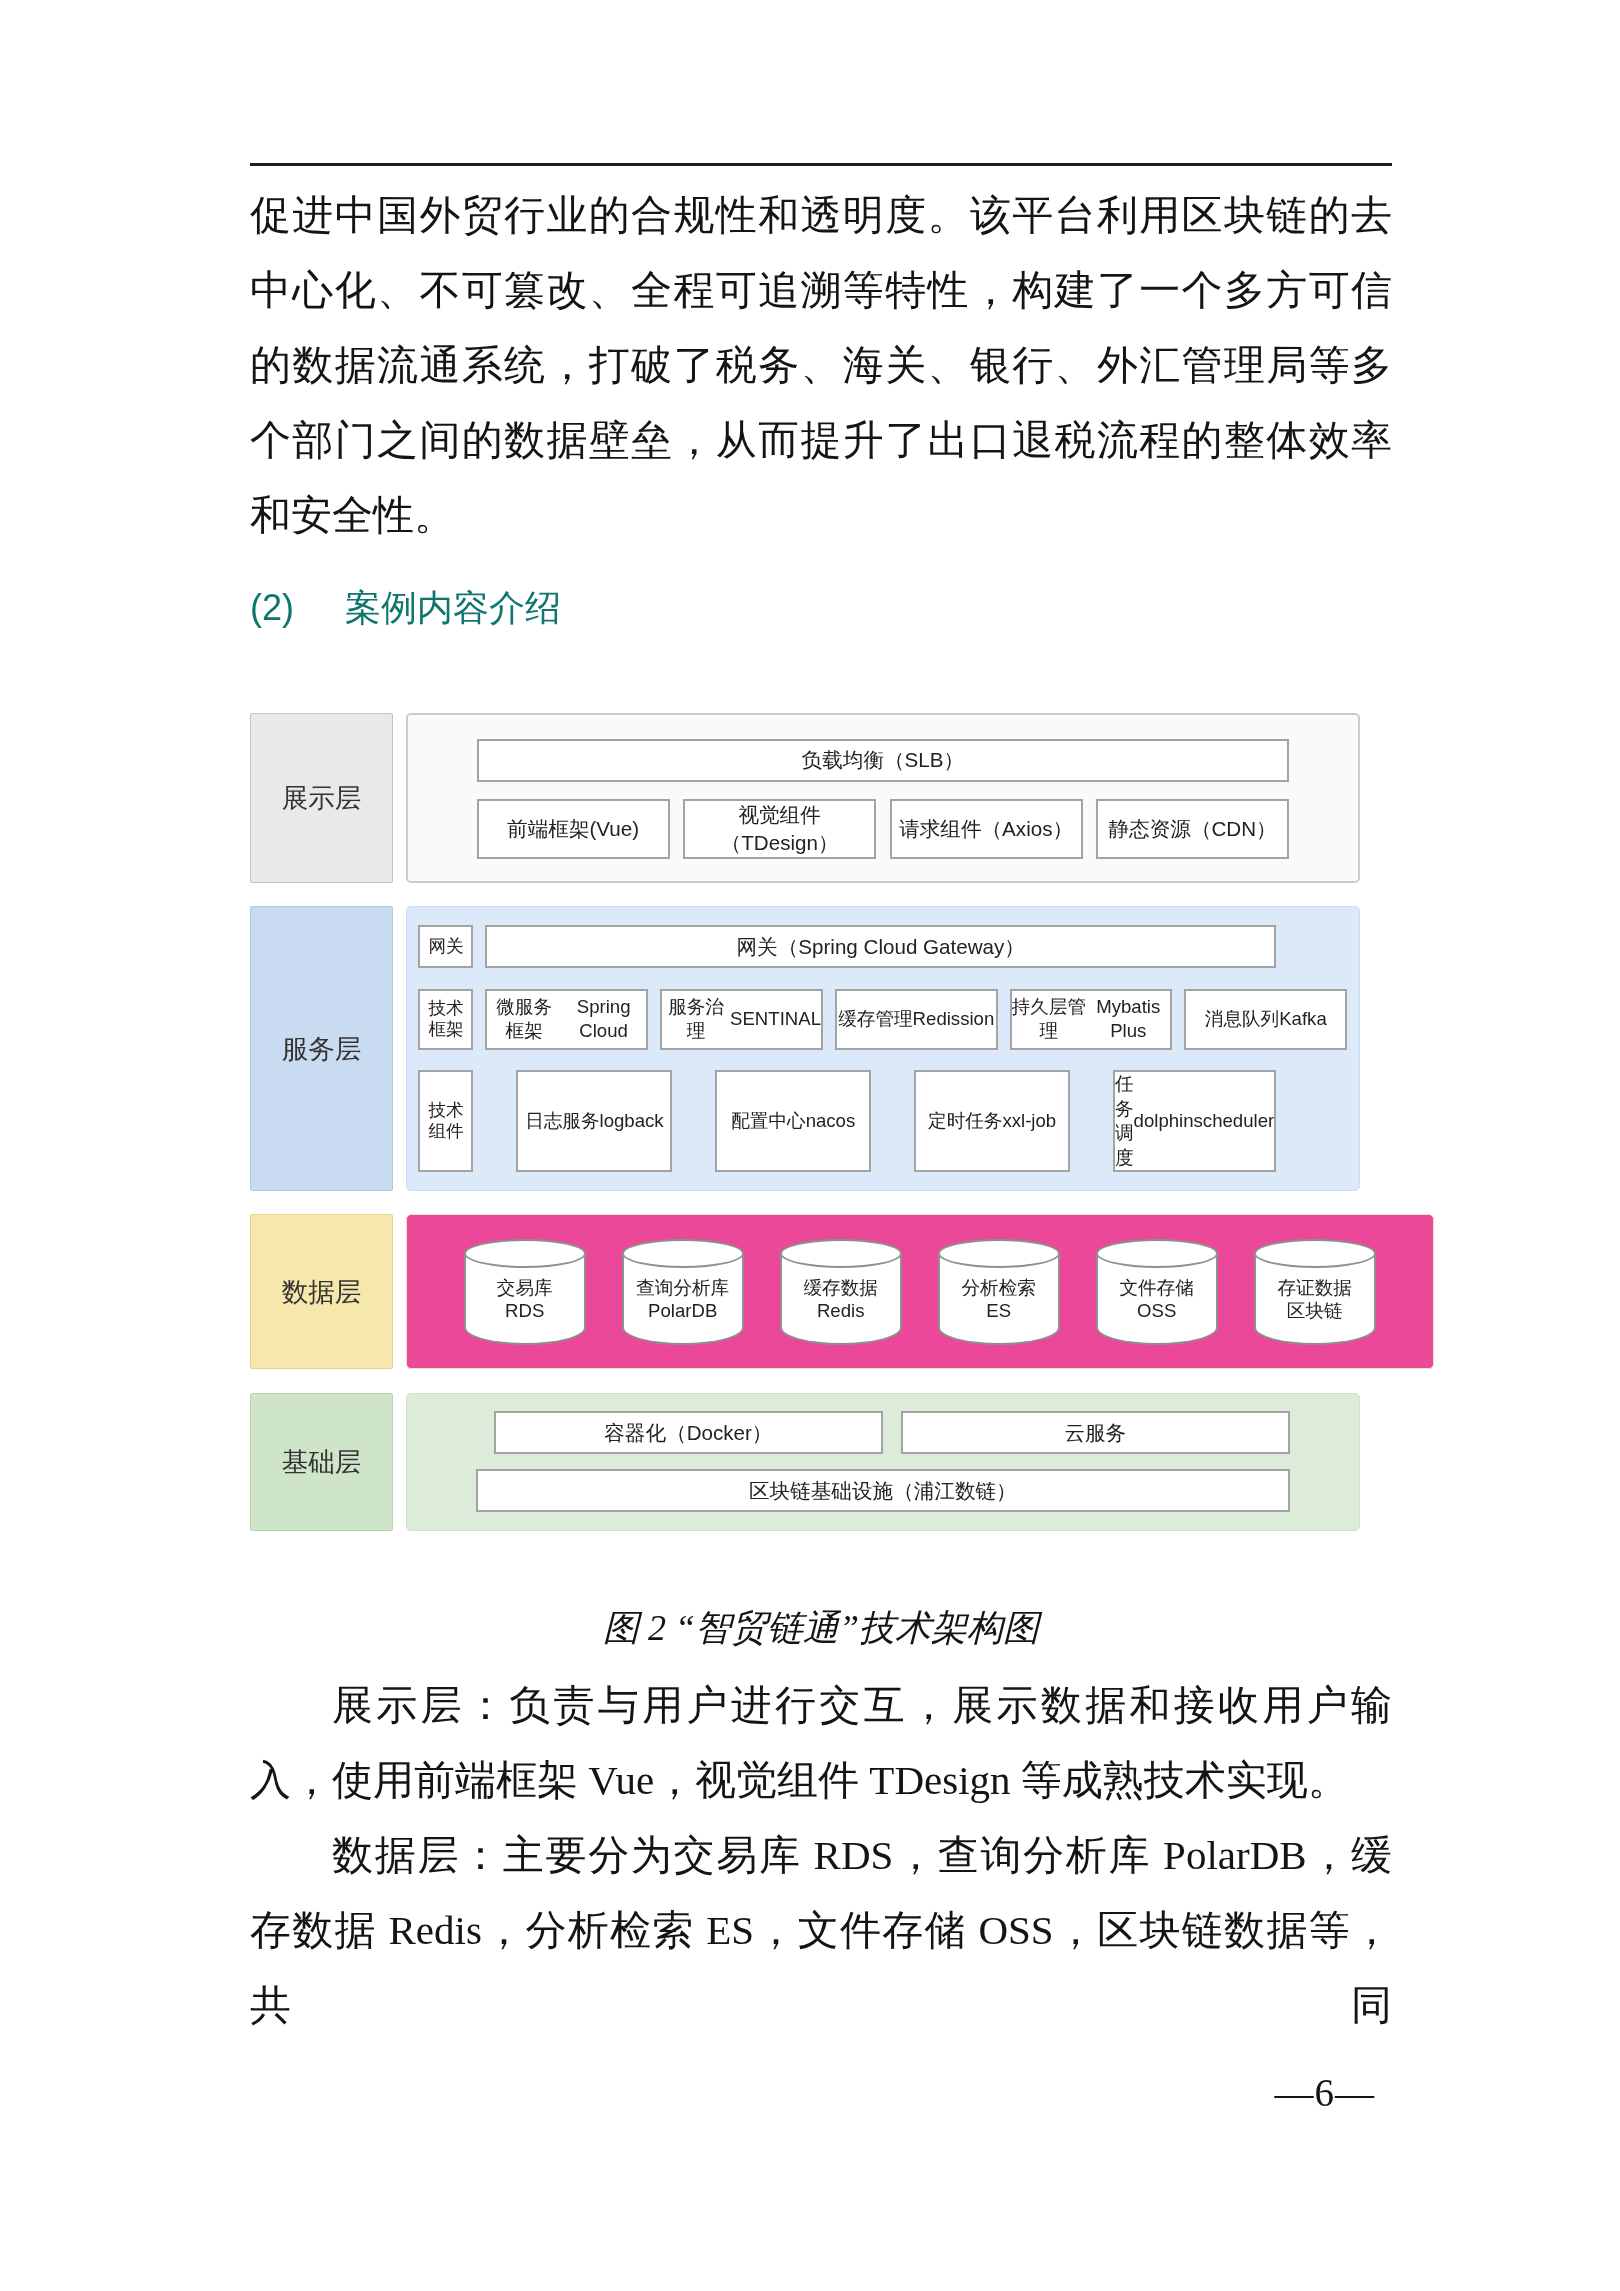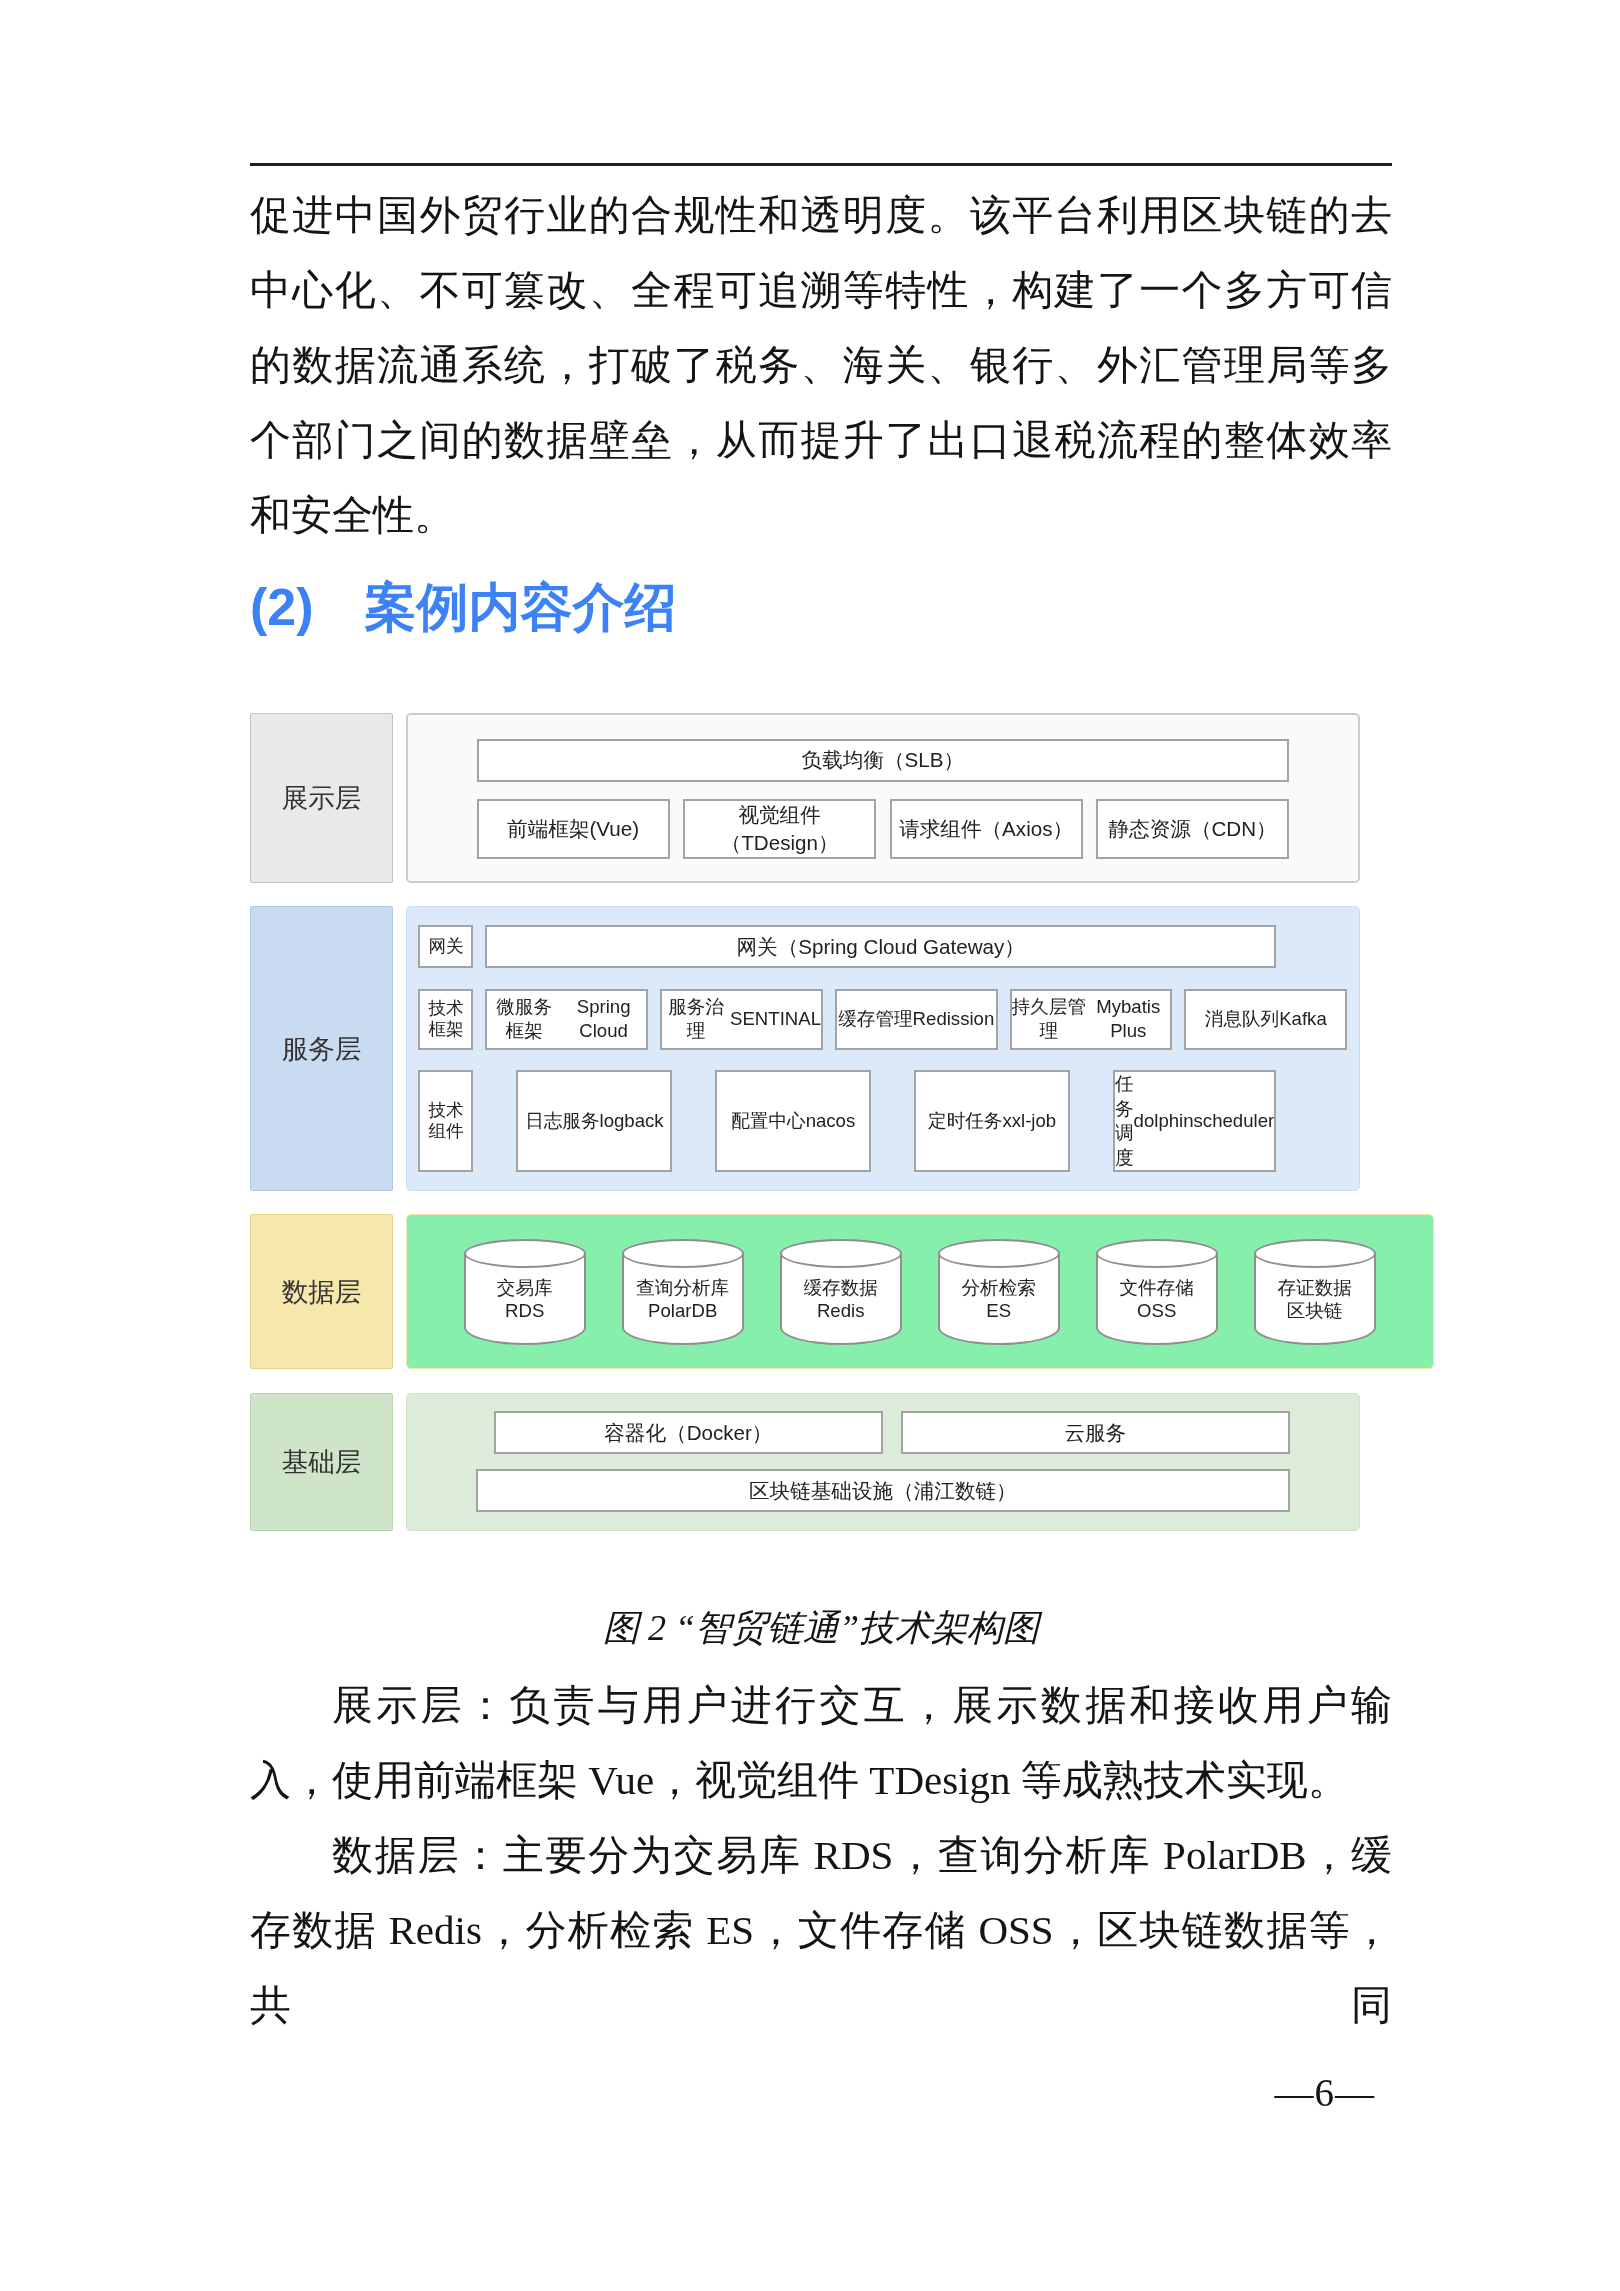--- a/index.html
+++ b/index.html
@@ -7,42 +7,42 @@
   .page {
     width:1620px; height:2292px; background:#ffffff; position:relative;
     padding:163px 228px 0 250px; overflow:hidden;
     font-family:"Liberation Serif","DejaVu Serif",serif; color:#141414;
   }
   .top-rule { height:0; border-top:3.9px solid #1f1f1f; }
   .body-text { font-size:41px; line-height:75px; text-align:justify; }
   .intro { margin-top:11.8px; }
   .heading {
     margin-top:23.5px; font-family:"Liberation Sans","DejaVu Sans",sans-serif;
-    font-weight:bold; font-size:52px; line-height:63px; color:#3b82f6;
+    font-weight:normal; font-size:36px; line-height:63px; color:#0f766e;
   }
   .h-num { margin-right:51px; }
 
   
   .diagram {
     margin-top:74px; width:1110px; display:flex; flex-direction:column; gap:23.5px;
     font-family:"Liberation Sans","DejaVu Sans",sans-serif; color:#222;
   }
   .layer { display:flex; gap:12.7px; align-items:stretch; }
   .layer-label {
     flex:0 0 143px; display:flex; align-items:center; justify-content:center;
     font-size:26.5px; color:#333; border:1px solid #c4c4c4; border-radius:2px;
   }
   .pres-label  { background:#e9e9e9; border-color:#c4c4c4; }
   .svc-label   { background:#c9dbf1; border-color:#b0c9e6; }
   .data-label  { background:#f6e7ad; border-color:#e7d38b; }
   .infra-label { background:#cfe5ca; border-color:#b9d5b1; }
   .layer-content { flex:1; border-radius:5px; }
   .pres-content  { background:#fafafa; border:2px solid #cccccc; padding:23.5px 69px 21.6px; display:flex; flex-direction:column; gap:17.6px; }
   .svc-content   { background:#dce9f8; border:1px solid #c8dcf2; padding:17.6px 11.8px; display:flex; flex-direction:column; gap:20.6px; }
-  .data-content  { background:#86efac; border:1px solid #f2e5b2; display:flex; justify-content:flex-end; align-items:center; padding:23.5px 57px;gap:36px; }
+  .data-content  { background:#ec4899; border:1px solid #f2e5b2; display:flex; justify-content:flex-end; align-items:center; padding:23.5px 57px;gap:36px; }
   .infra-content { background:#ddecd8; border:1px solid #cde3c6; padding:17.6px 69px; display:flex; flex-direction:column; gap:14.7px; }
   .hrow { display:flex; align-items:stretch; }
   .gap12 { gap:11.8px; } .gap14 { gap:13.7px; } .gap18 { gap:17.6px;padding-left:18px; } .gap44 { gap:43px; }
   .rowpadR { margin-right:71px; }
   .grow { flex:1; }
   .wbox {
     background:#ffffff; border:2px solid #a3a3a3; display:flex;
     align-items:center; justify-content:center; text-align:center;
   }
   .wbox1 { min-height:43px; font-size:20.6px; }

